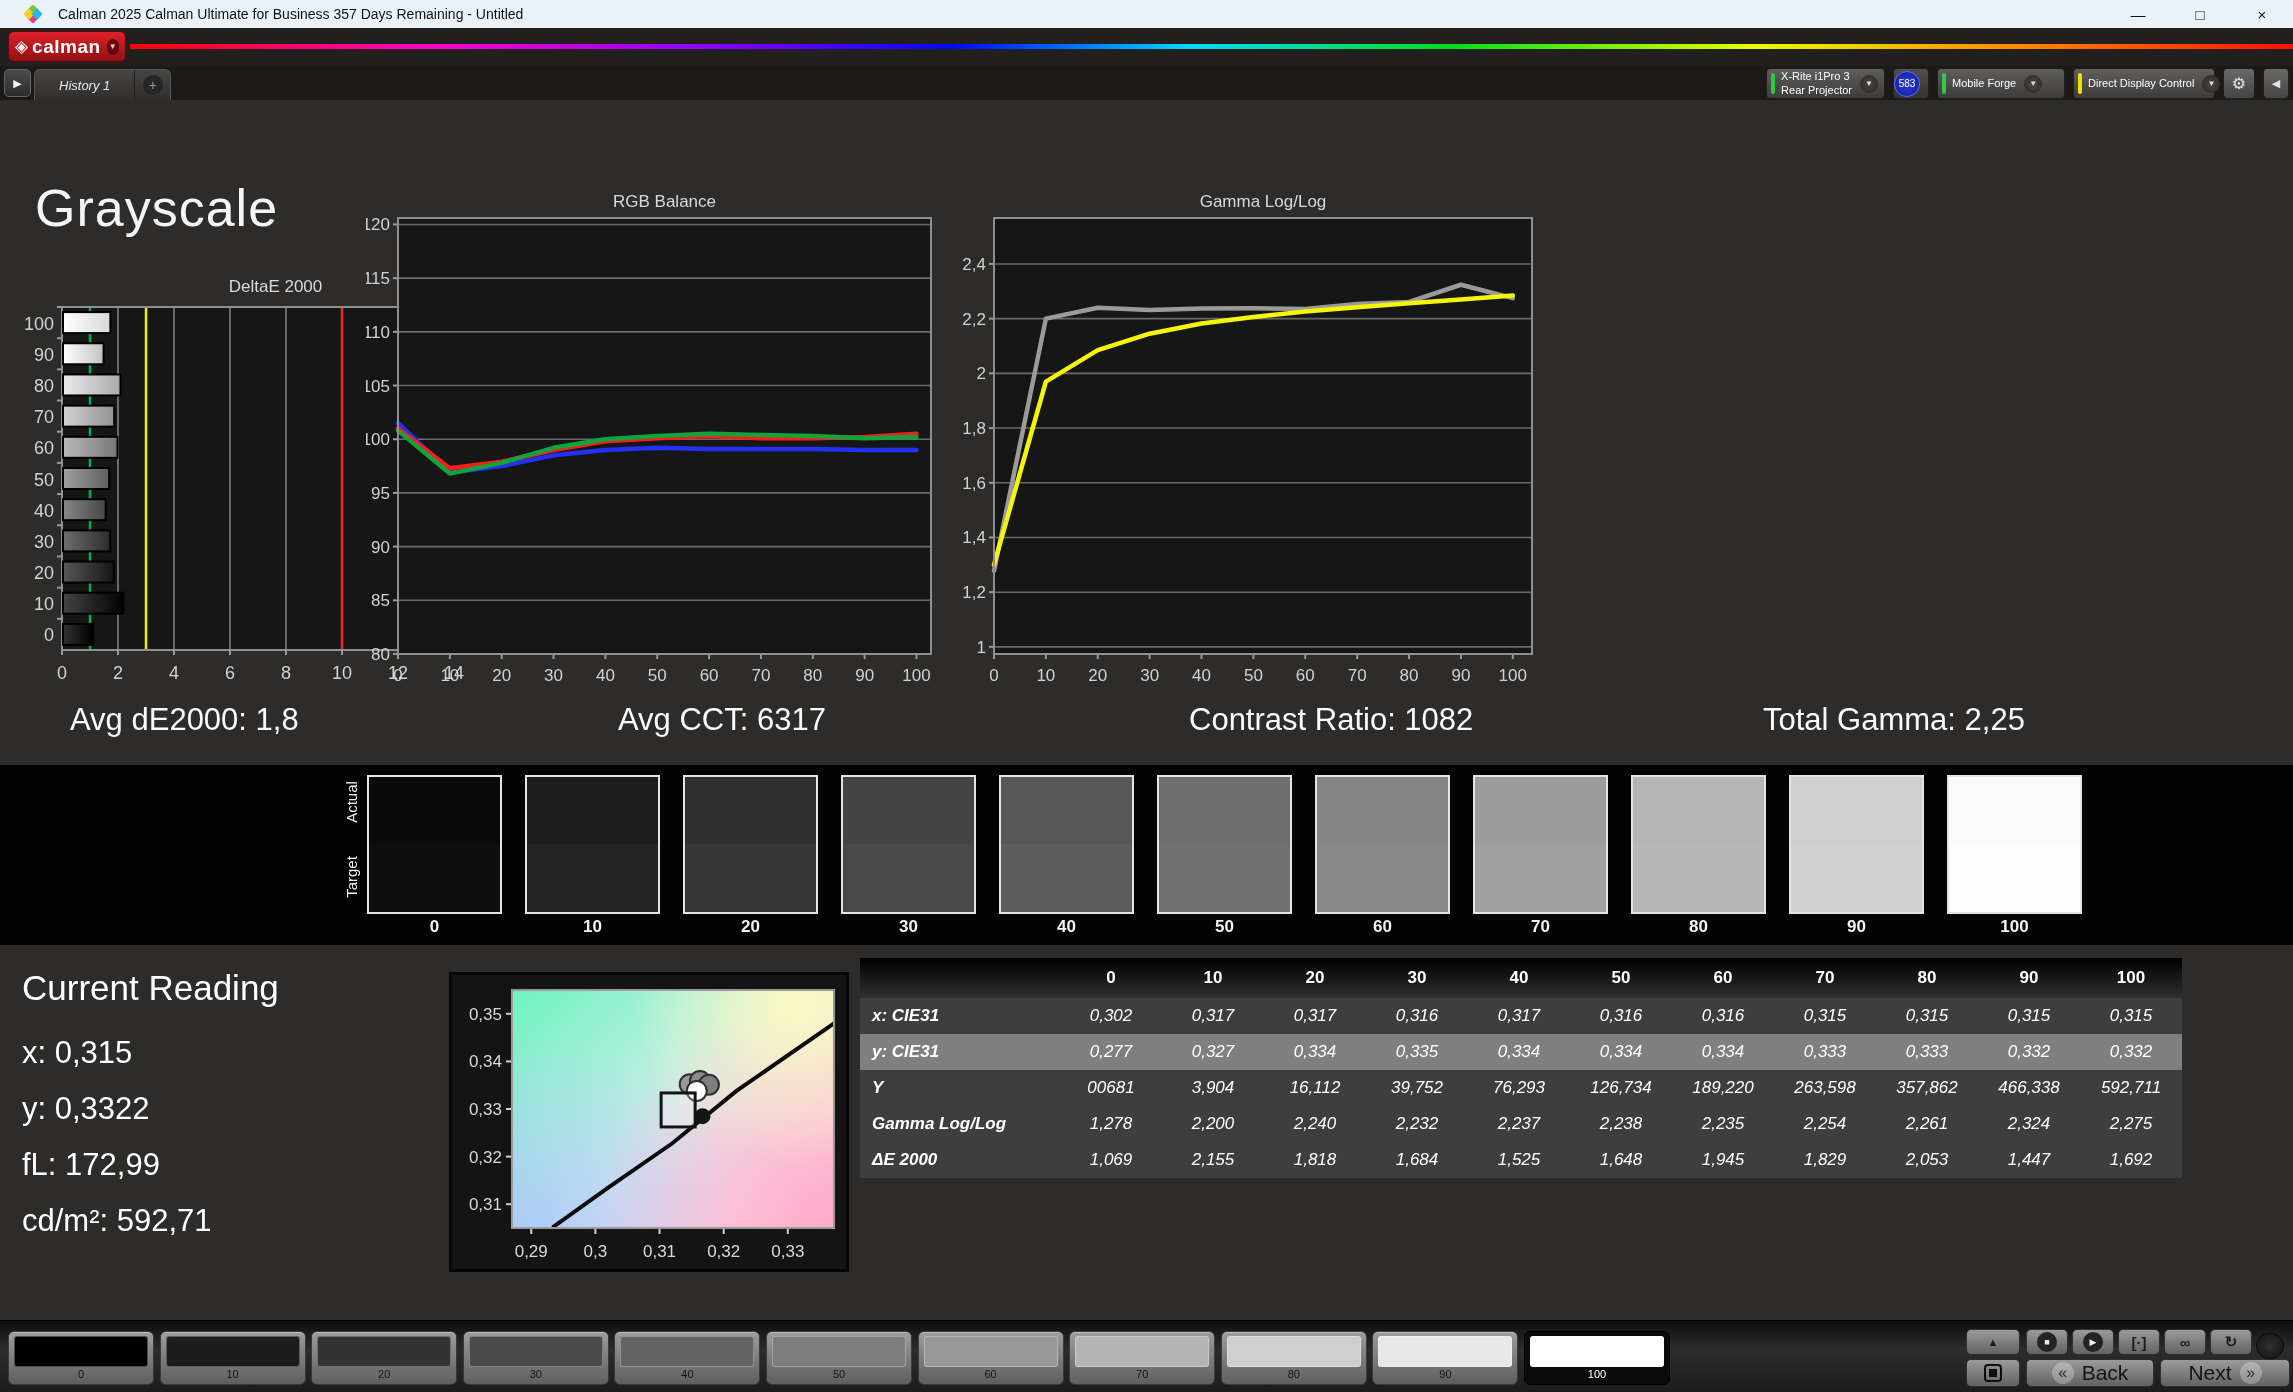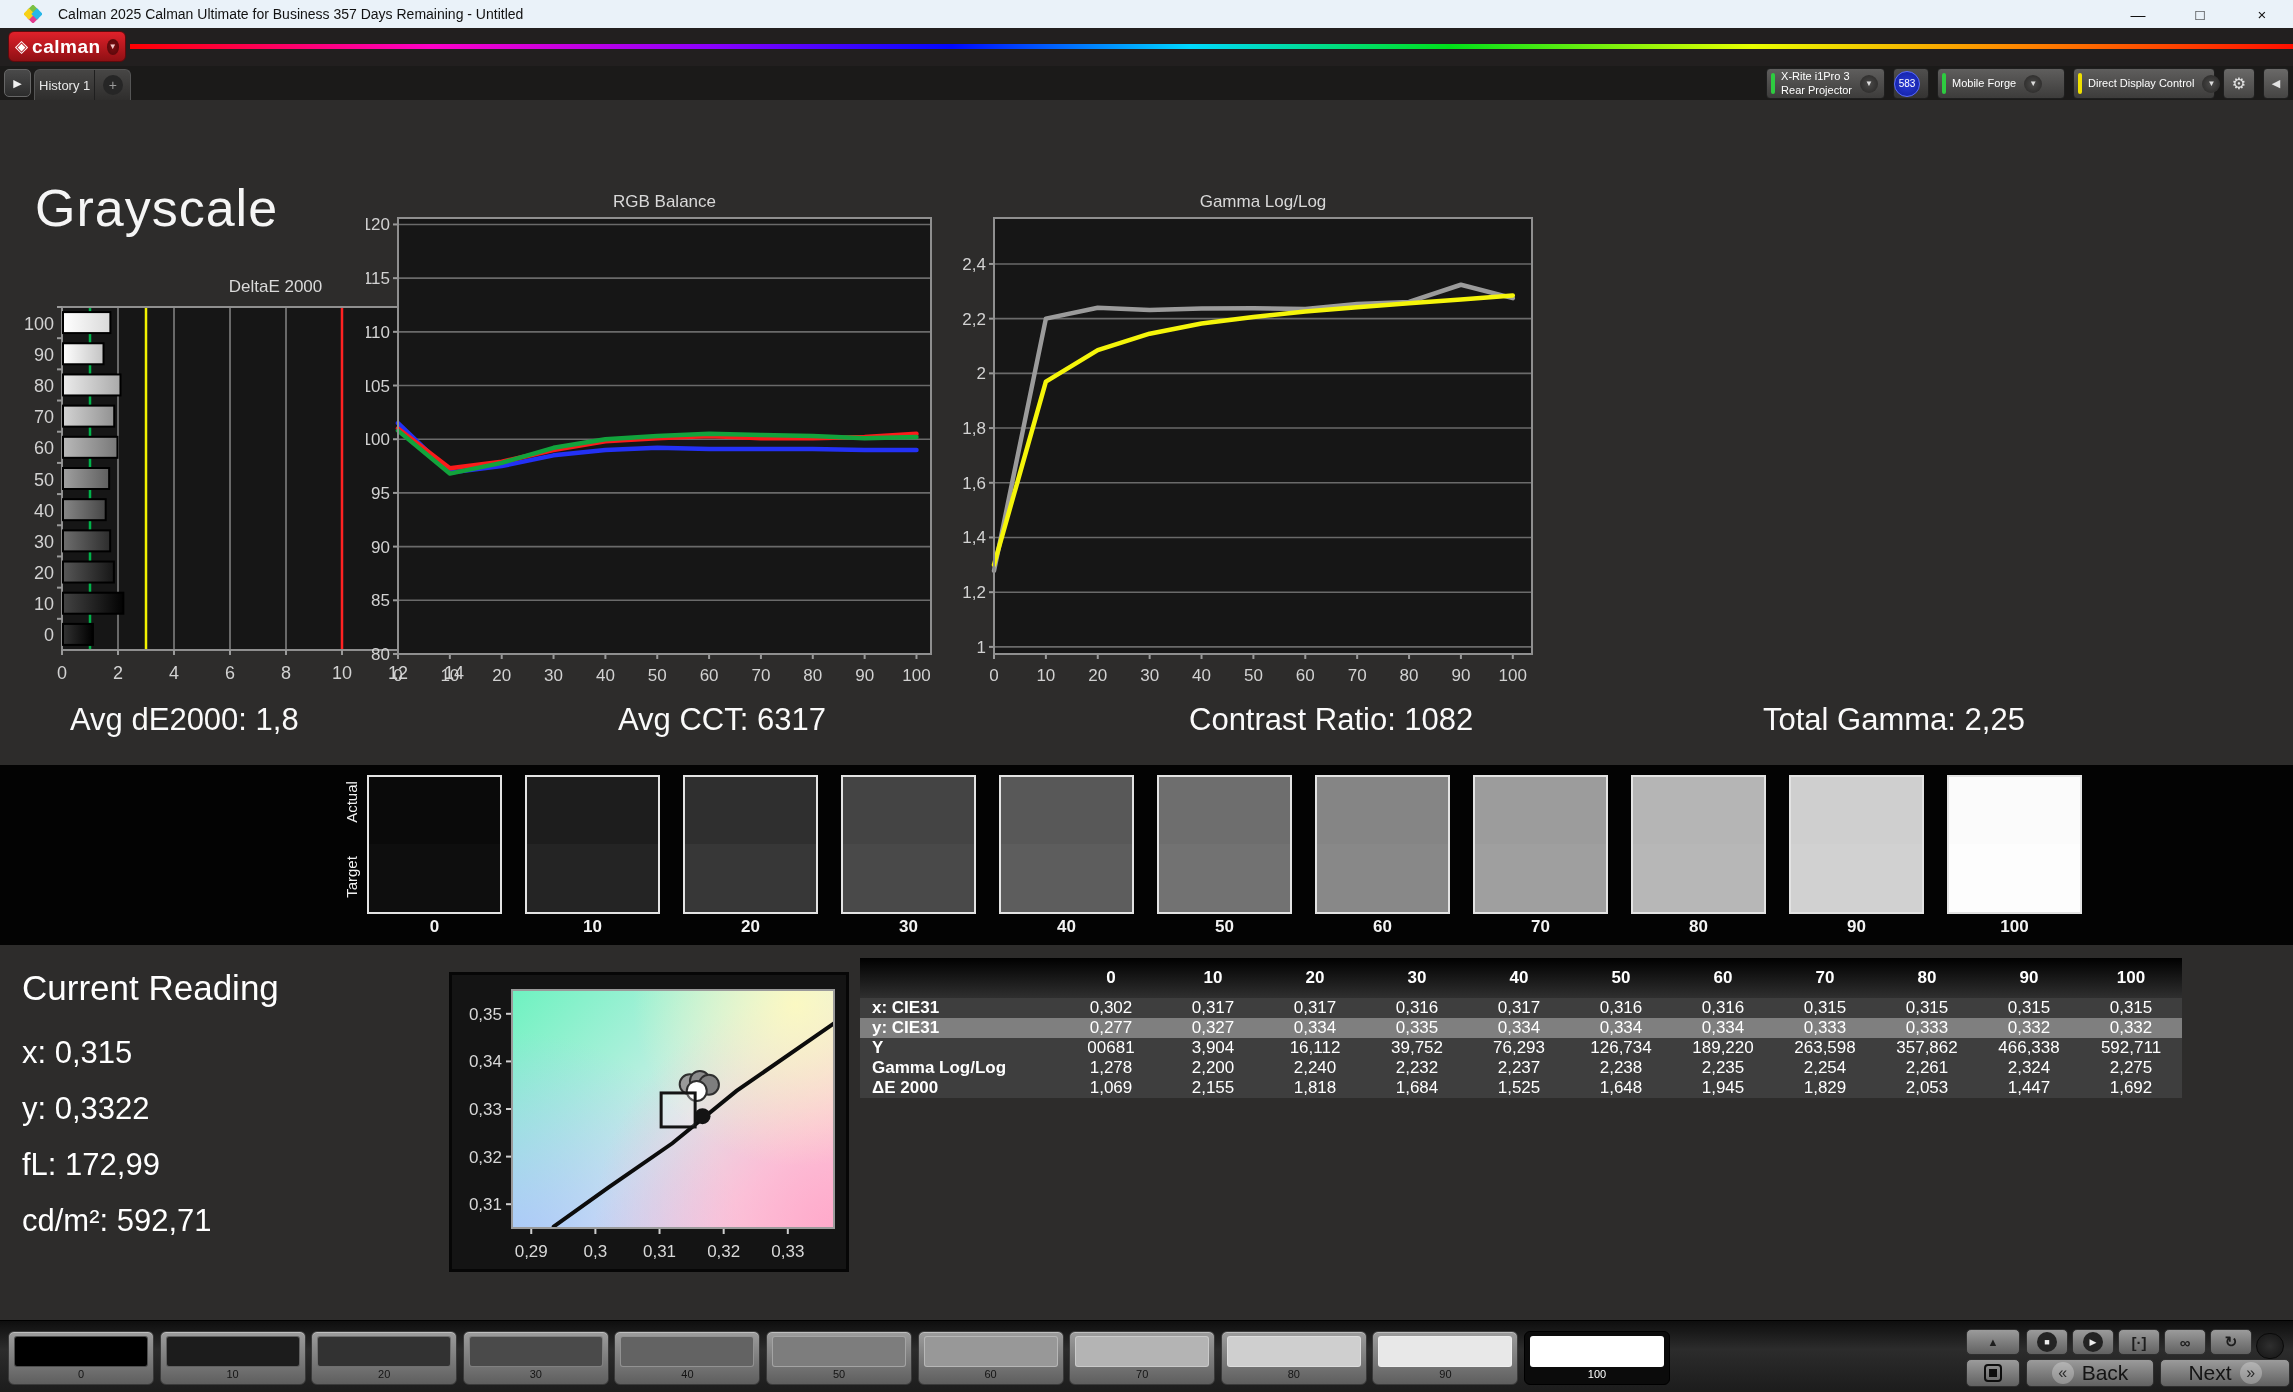--- a/index.html
+++ b/index.html
@@ -31,21 +31,21 @@
                         #00d9ff 49%,#00e01a 61%,#e8ff00 75%,#ff8a00 87%,#ff0f00 100%); }
 
   
   .tabbar { position:absolute; left:0; top:66px; width:2293px; height:34px; background:#1b1a19; }
   .run-btn { position:absolute; left:4px; top:3px; width:27px; height:28px; border-radius:5px;
              background:linear-gradient(#4a4a4a,#2c2c2c); border:1px solid #666;
              color:#f2f2f2; font-size:11px; display:flex; align-items:center; justify-content:center; }
   .tab-group { position:absolute; left:34px; top:3px; height:31px; display:flex; align-items:stretch;
                background:linear-gradient(#474645,#2f2e2d); border:1px solid #555;
                border-bottom:none; border-radius:6px 6px 0 0; }
-  .tab-label { padding:0 4px; display:flex; align-items:center; font-size:13px; color:#e8e8e8; }
+  .tab-label { padding:0 24px; display:flex; align-items:center; font-size:13px; color:#e8e8e8;font-style:italic; }
   .tab-add { width:36px; border-left:1px solid #1f1f1f; display:flex; align-items:center;
              justify-content:center; }
   .tab-add-circle { width:20px; height:20px; border-radius:50%; background:#262626; color:#999;
                     font-size:14px; display:flex; align-items:center; justify-content:center; }
   .top-controls { position:absolute; right:4px; top:2px; height:31px; display:flex; gap:8px; align-items:center; }
   .dd { position:relative; height:31px; border-radius:4px; border:1px solid #1f1f1f;
         background:linear-gradient(#5f5e5d,#3d3c3b); display:flex; align-items:center;
         padding:0 6px 0 14px; color:#fff; }
   .dd::before { content:""; position:absolute; left:4px; top:4px; bottom:4px; width:4px;
                 border-radius:2px; background:var(--accent,#2ecc40); }
@@ -95,21 +95,21 @@
               radial-gradient(circle at 100% 100%, rgba(255,165,200,0.90), rgba(255,165,200,0) 60%),
               radial-gradient(circle at 0% 115%, rgba(165,190,255,0.85), rgba(165,190,255,0) 55%),
               linear-gradient(135deg,#6ef2c0 0%,#a5f0d8 30%,#d8ecec 55%,#f6dfe9 78%,#ffd2e1 100%); }
 
   
   .data-table { position:absolute; left:860px; top:958px; border-collapse:collapse;
                 table-layout:fixed; width:1322px; }
   .data-table th, .data-table td { font-size:17px; color:#fff; text-align:center; overflow:hidden;
                                    white-space:nowrap; }
   .data-table thead th { height:40px; background:linear-gradient(#000,#2f2f2f); font-weight:bold; }
-  .data-table tbody tr { height:20px; }
+  .data-table tbody tr { height:36px;font-style:italic; }
   .data-table tbody tr.dark  { background:#3e3e3e; }
   .data-table tbody tr.light { background:#7f7f7f;margin-left:42px; }
   .data-table .rowlabel { text-align:left; padding-left:12px; font-weight:bold; }
 
   
   .bottombar { position:absolute; left:0; top:1320px; width:2293px; height:72px;
                background:linear-gradient(#0e0e0e,#2c2c2c 40%,#1c1c1c); border-top:1px solid #000; }
   .bswatch { position:absolute; top:10px; width:146px; height:54px; border-radius:6px;
              background:linear-gradient(#9d9d9d,#5e5e5e); border:1px solid #3a3a3a;
              box-shadow:inset 0 1px 0 rgba(255,255,255,.35); }

